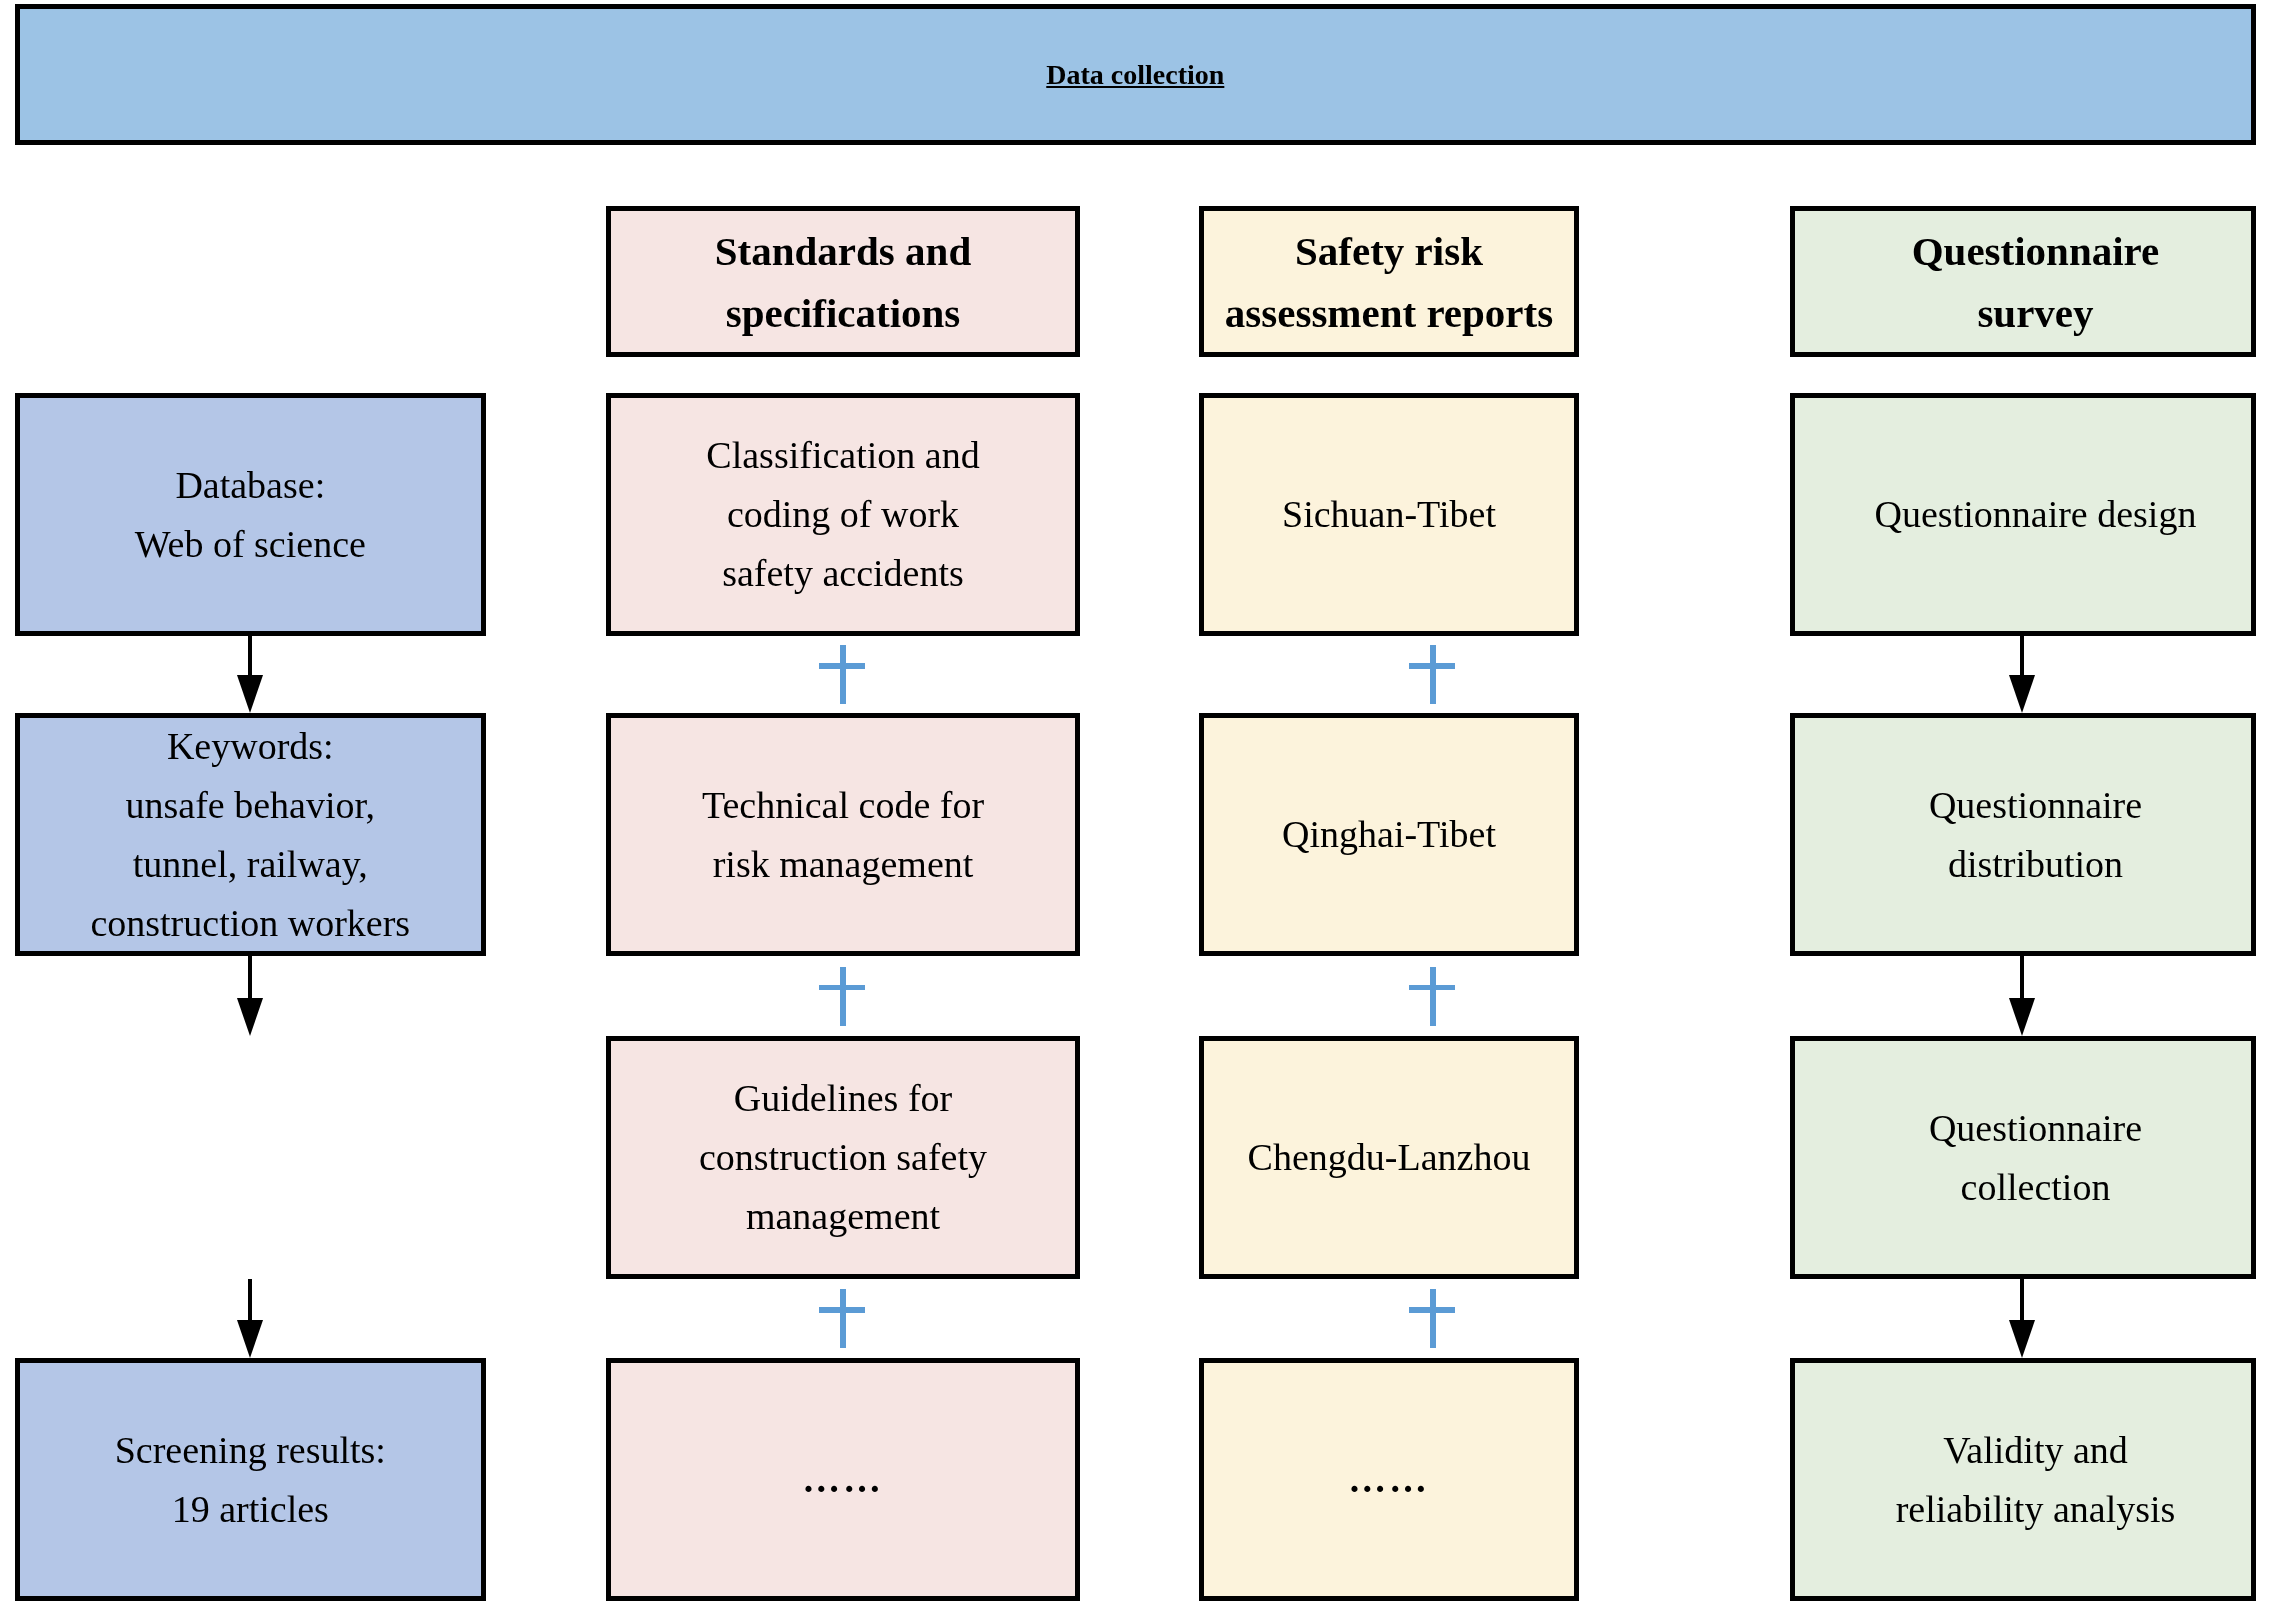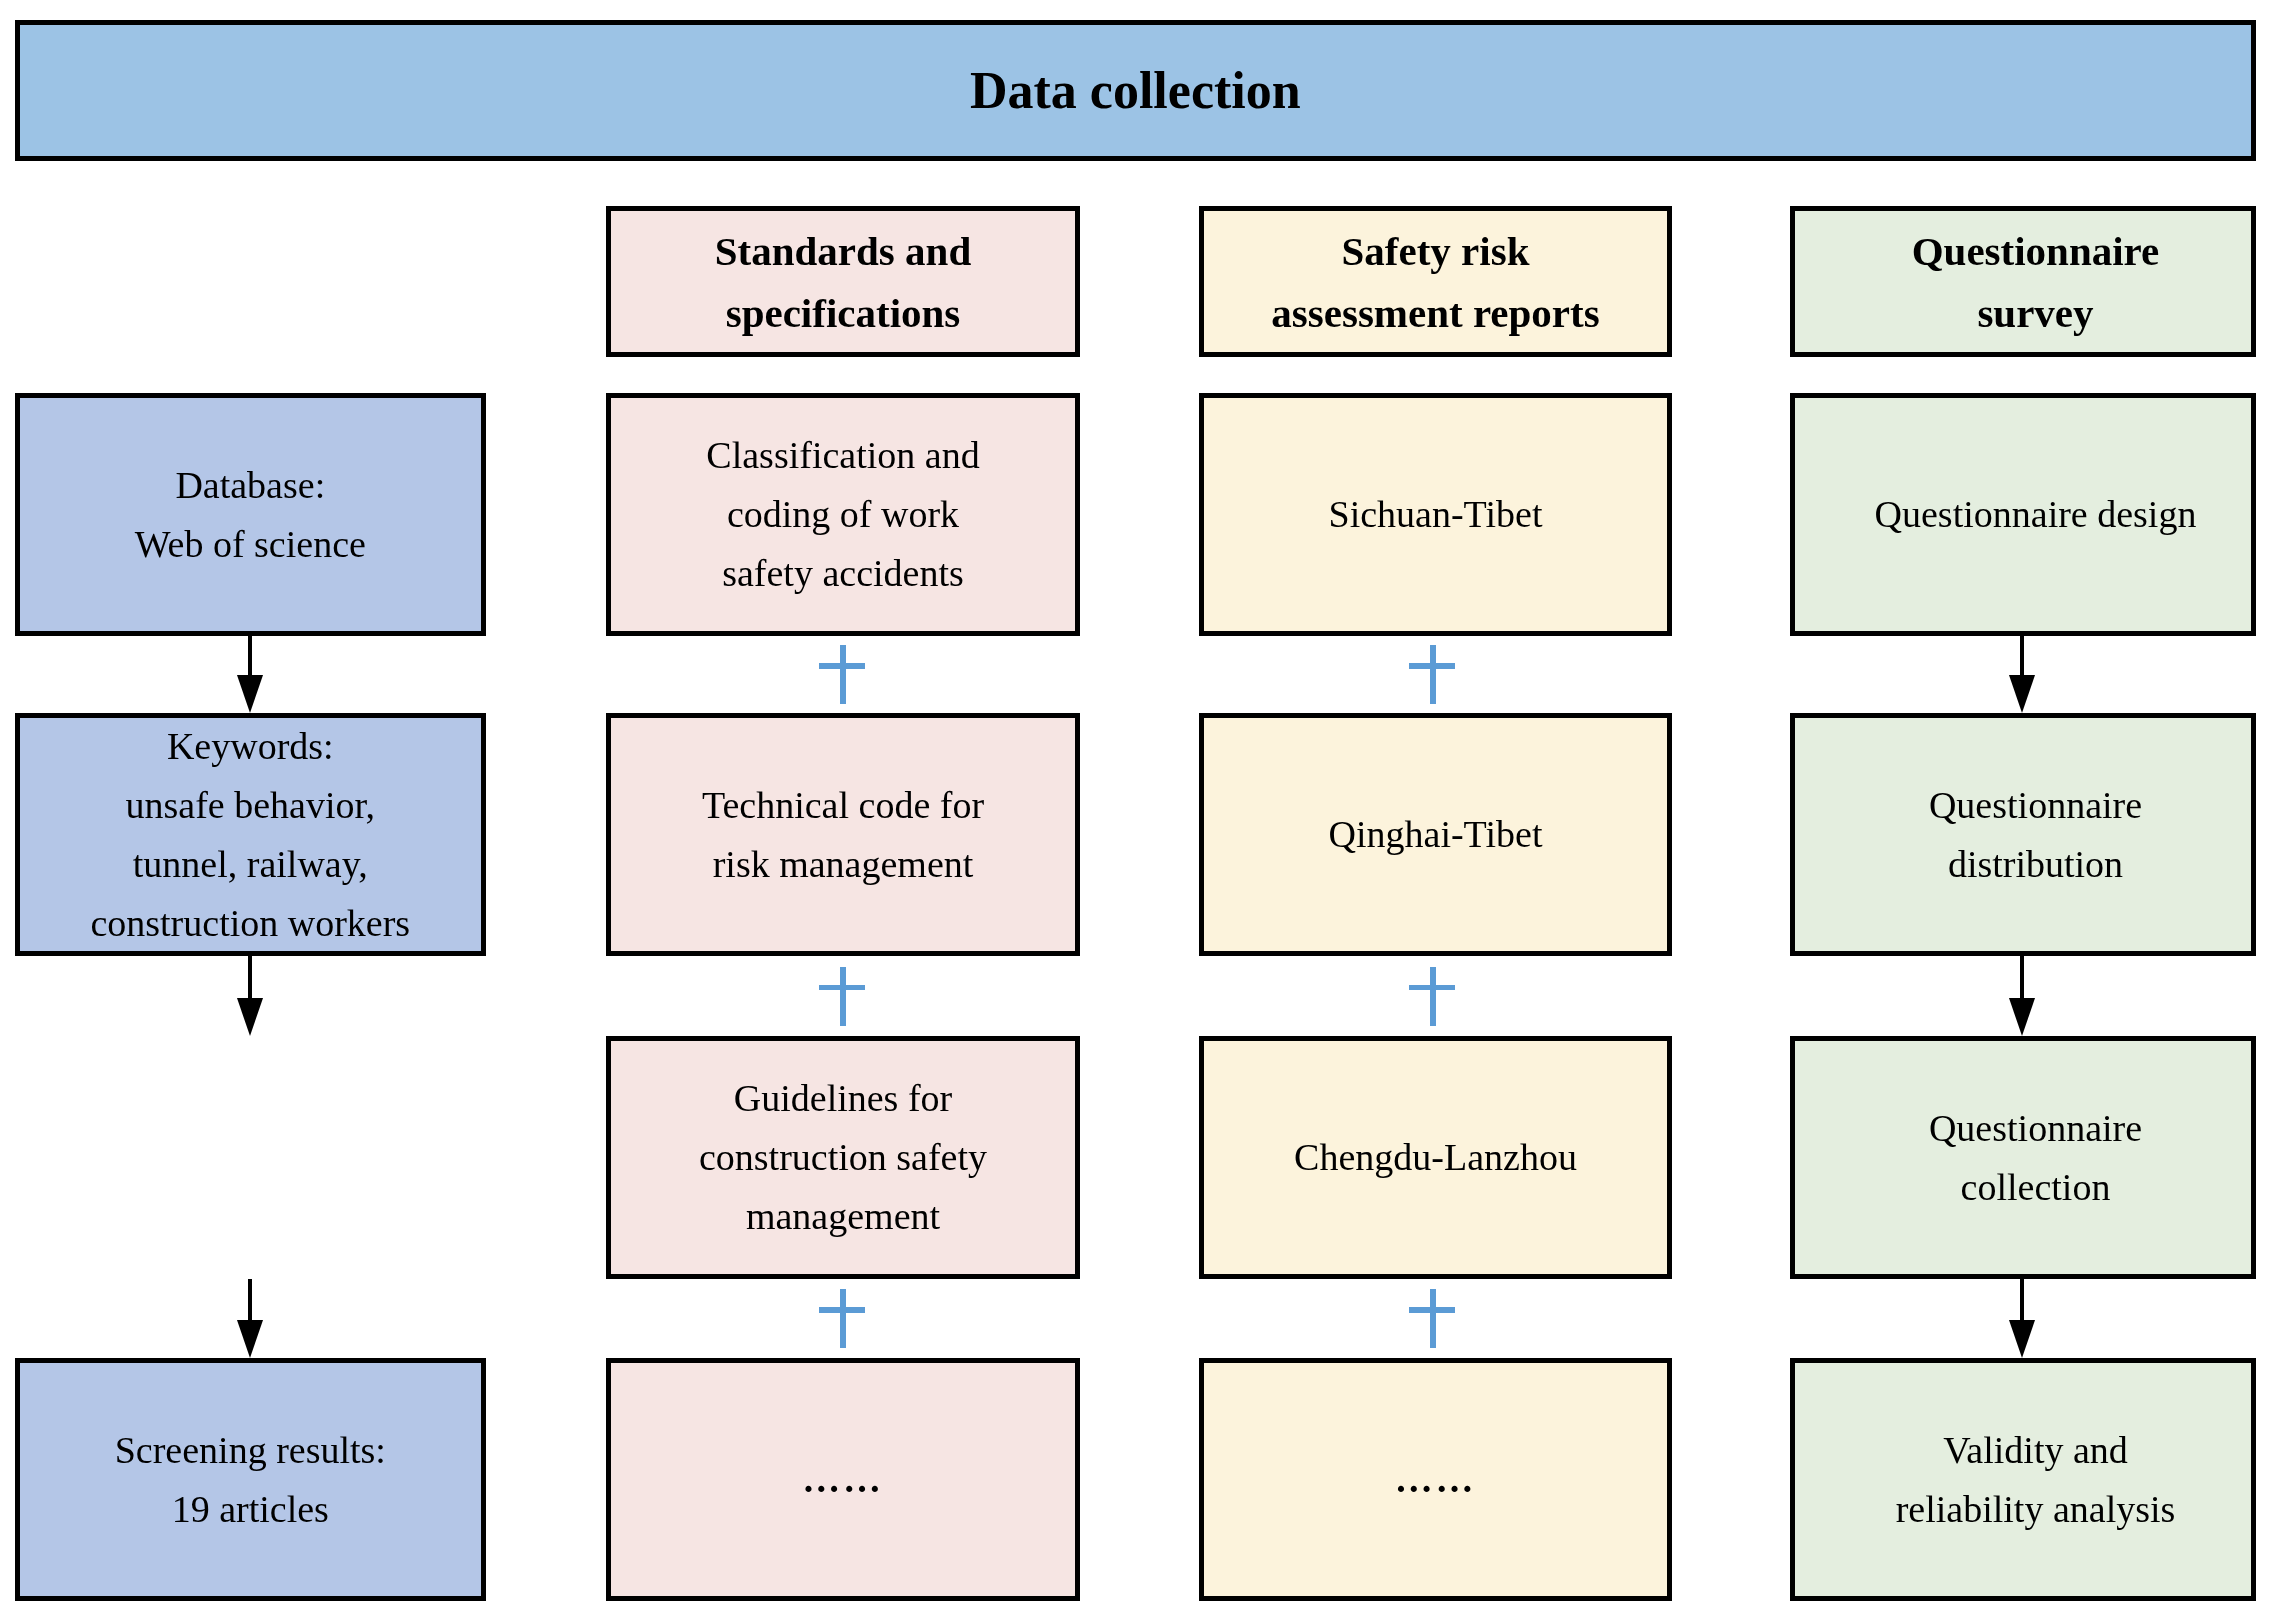--- a/index.html
+++ b/index.html
@@ -21,34 +21,35 @@
     border: 5.6px solid var(--border-color, #000);
     display: flex;
     align-items: center;
     justify-content: center;
     text-align: center;
     white-space: pre-line;
     font-size: 38px;
     line-height: 59px;
   }
   .banner {
-    left: 14.8px; top: 20px; width: 2241px; height: 141px;
+    left: 14.8px; top: 4px; width: 2241px; height: 141px;
     background: var(--banner-fill, #9CC3E5);
     font-weight: bold;
-    font-size: 52px;
+    font-size: 28px;
+    text-decoration: underline;
   }
   .hdr { top: 206px; height: 151px; font-weight: bold; font-size: 41px; line-height: 62px; }
   .r0 { top: 393px;  height: 243px; }
   .r1 { top: 713px; height: 243px; }
   .r2 { top: 1036px; height: 243px; }
   .r3 { top: 1358px; height: 243px; }
 
   .col0 { left: 14.8px;   width: 471px; }
   .col1 { left: 606px;  width: 474px; }
-  .col2 { left: 1199px; width: 473px; }
+  .col2 { left: 1199px; width: 380px; }
   .col3 { left: 1790px; width: 466px; padding-left: 25px; }
 
   .fill-lit  { background: var(--literature-fill, #B4C6E7); }
   .fill-std  { background: var(--standards-fill, #F6E5E3); text-align: center; }
   .fill-rep  { background: var(--reports-fill, #FCF3DC); }
   .fill-ques { background: var(--questionnaire-fill, #E4EEDF); }
 
   .ellipsis { font-weight: bold; letter-spacing: 2.8px; }
 
   

